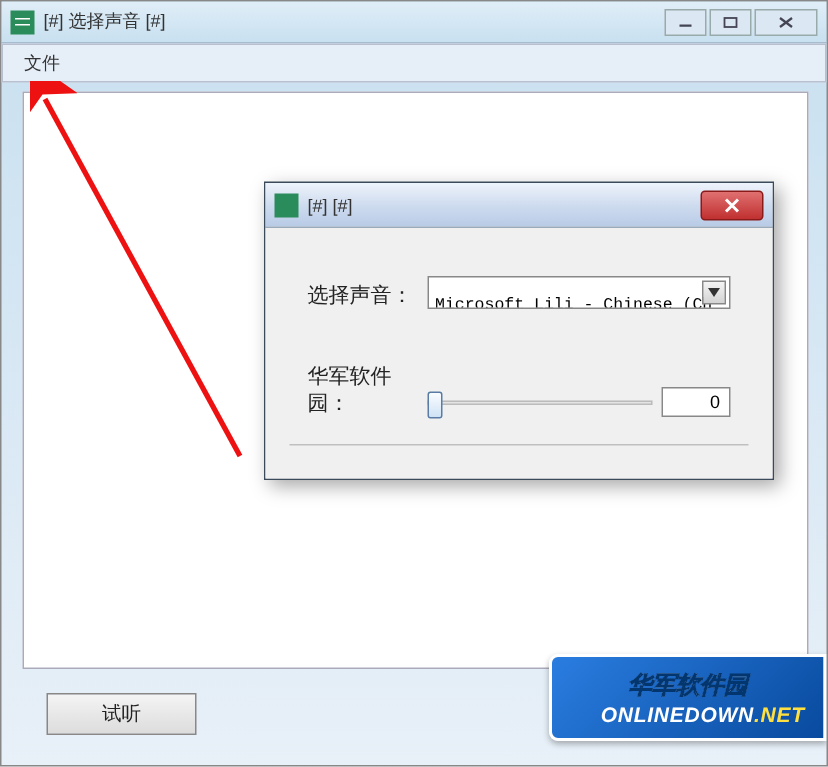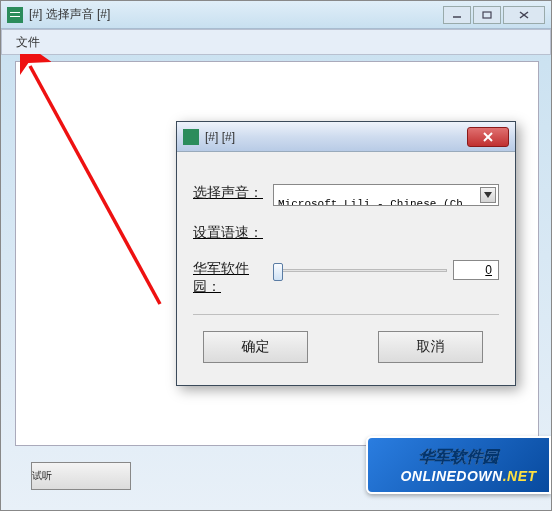--- a/index.html
+++ b/index.html
@@ -63,22 +63,22 @@
     background:#fff;
     border:1px solid #aab;
   }
   
   .listen-btn {
     position:absolute;
     left:30px; bottom:20px;
     width:100px; height:28px;
     background:linear-gradient(to bottom,#f4f4f4,#dcdcdc);
     border:1px solid #888;
-    display:flex; align-items:center; justify-content:flex-start;
-    font-size:10px; color:#222;
+    display:flex; align-items:center; justify-content:center;
+    font-size:13px; color:#222;
   }
   
   .arrow {
     position:absolute;
     top:53px; left:19px;
     width:180px; height:260px;
     pointer-events:none;
   }
   
   .dialog {
@@ -106,23 +106,22 @@
     border:1px solid #8a1a1a;
     border-radius:3px;
     display:flex; align-items:center; justify-content:center;
     color:#fff;
   }
   .dialog-body {
     padding:14px 16px 12px 16px;
     background:#f0f0f0;
   }
   .row {
-    display:flex; align-items:flex-start;
-    margin:18px 0;
-    text-decoration:underline;
+    display:flex; align-items:flex-end;
+    margin:18px 12px;
   }
   .row-label { width:80px; font-size:14px; color:#222;}
   .combo {
     flex:1;
     height:22px;
     border:1px solid #888;
     background:#fff;
     display:flex; align-items:center;
     font-family:"Courier New", monospace;
     font-size:11px;
@@ -246,44 +245,35 @@
         <span>Microsoft Lili - Chinese (Ch</span>
         <span class="arrow-down">
           <svg width="8" height="6">
               <path d="M0,0 L8,0 L4,6 Z" fill="#333"></path>
             </svg>
         </span>
       </div>
     </div>
 
     <div class="row">
-      <span class="row-label">设置语速：</span>
     </div>
 
     <div class="row">
       <span class="row-label">华军软件园：</span>
       <div class="slider-wrap">
         <div class="slider-track">
           <div class="track-line"></div>
           <div class="slider-thumb"></div>
         </div>
         <div class="slider-value">0</div>
       </div>
     </div>
 
     <hr class="hr">
 
-    <div class="btn-row">
-      <div class="dlg-btn">
-        <span>确定</span>
-      </div>
-      <div class="dlg-btn">
-        <span>取消</span>
-      </div>
-    </div>
 
   </div>
 </div>
 
 <div class="listen-btn">
   <span>试听</span>
 </div>
 
 <div class="watermark">
   <div class="cn">华军软件园</div>

